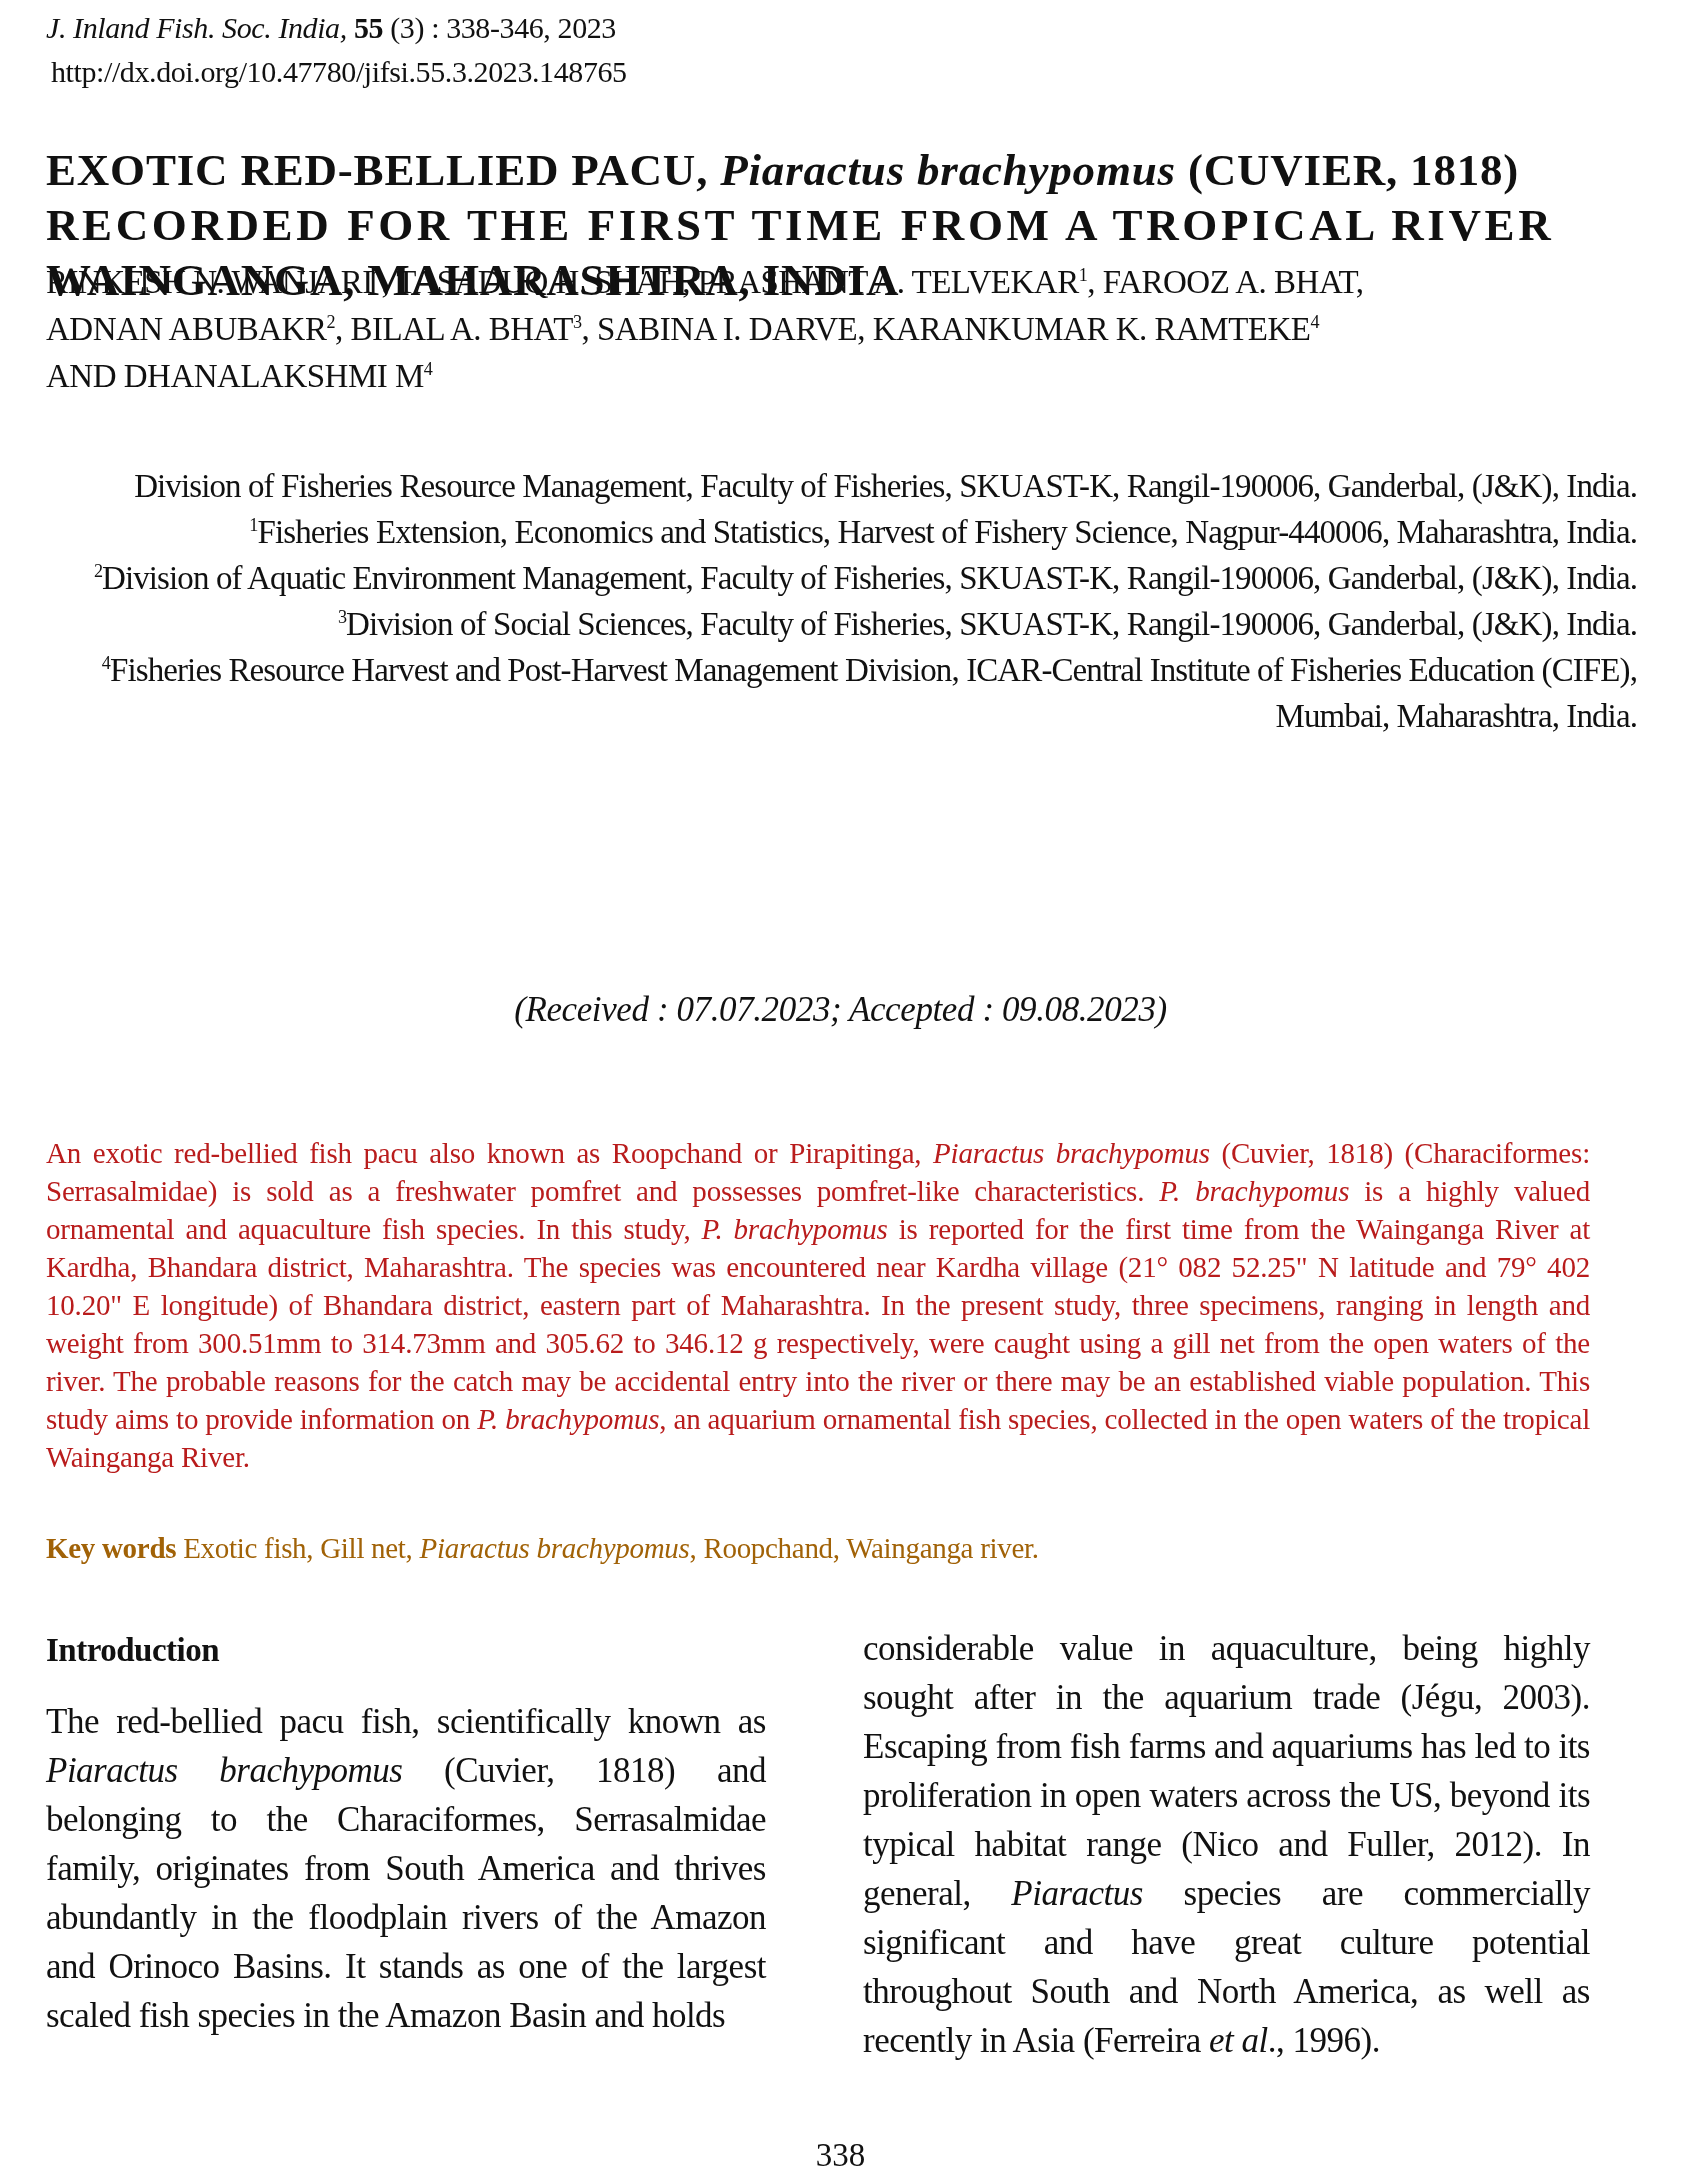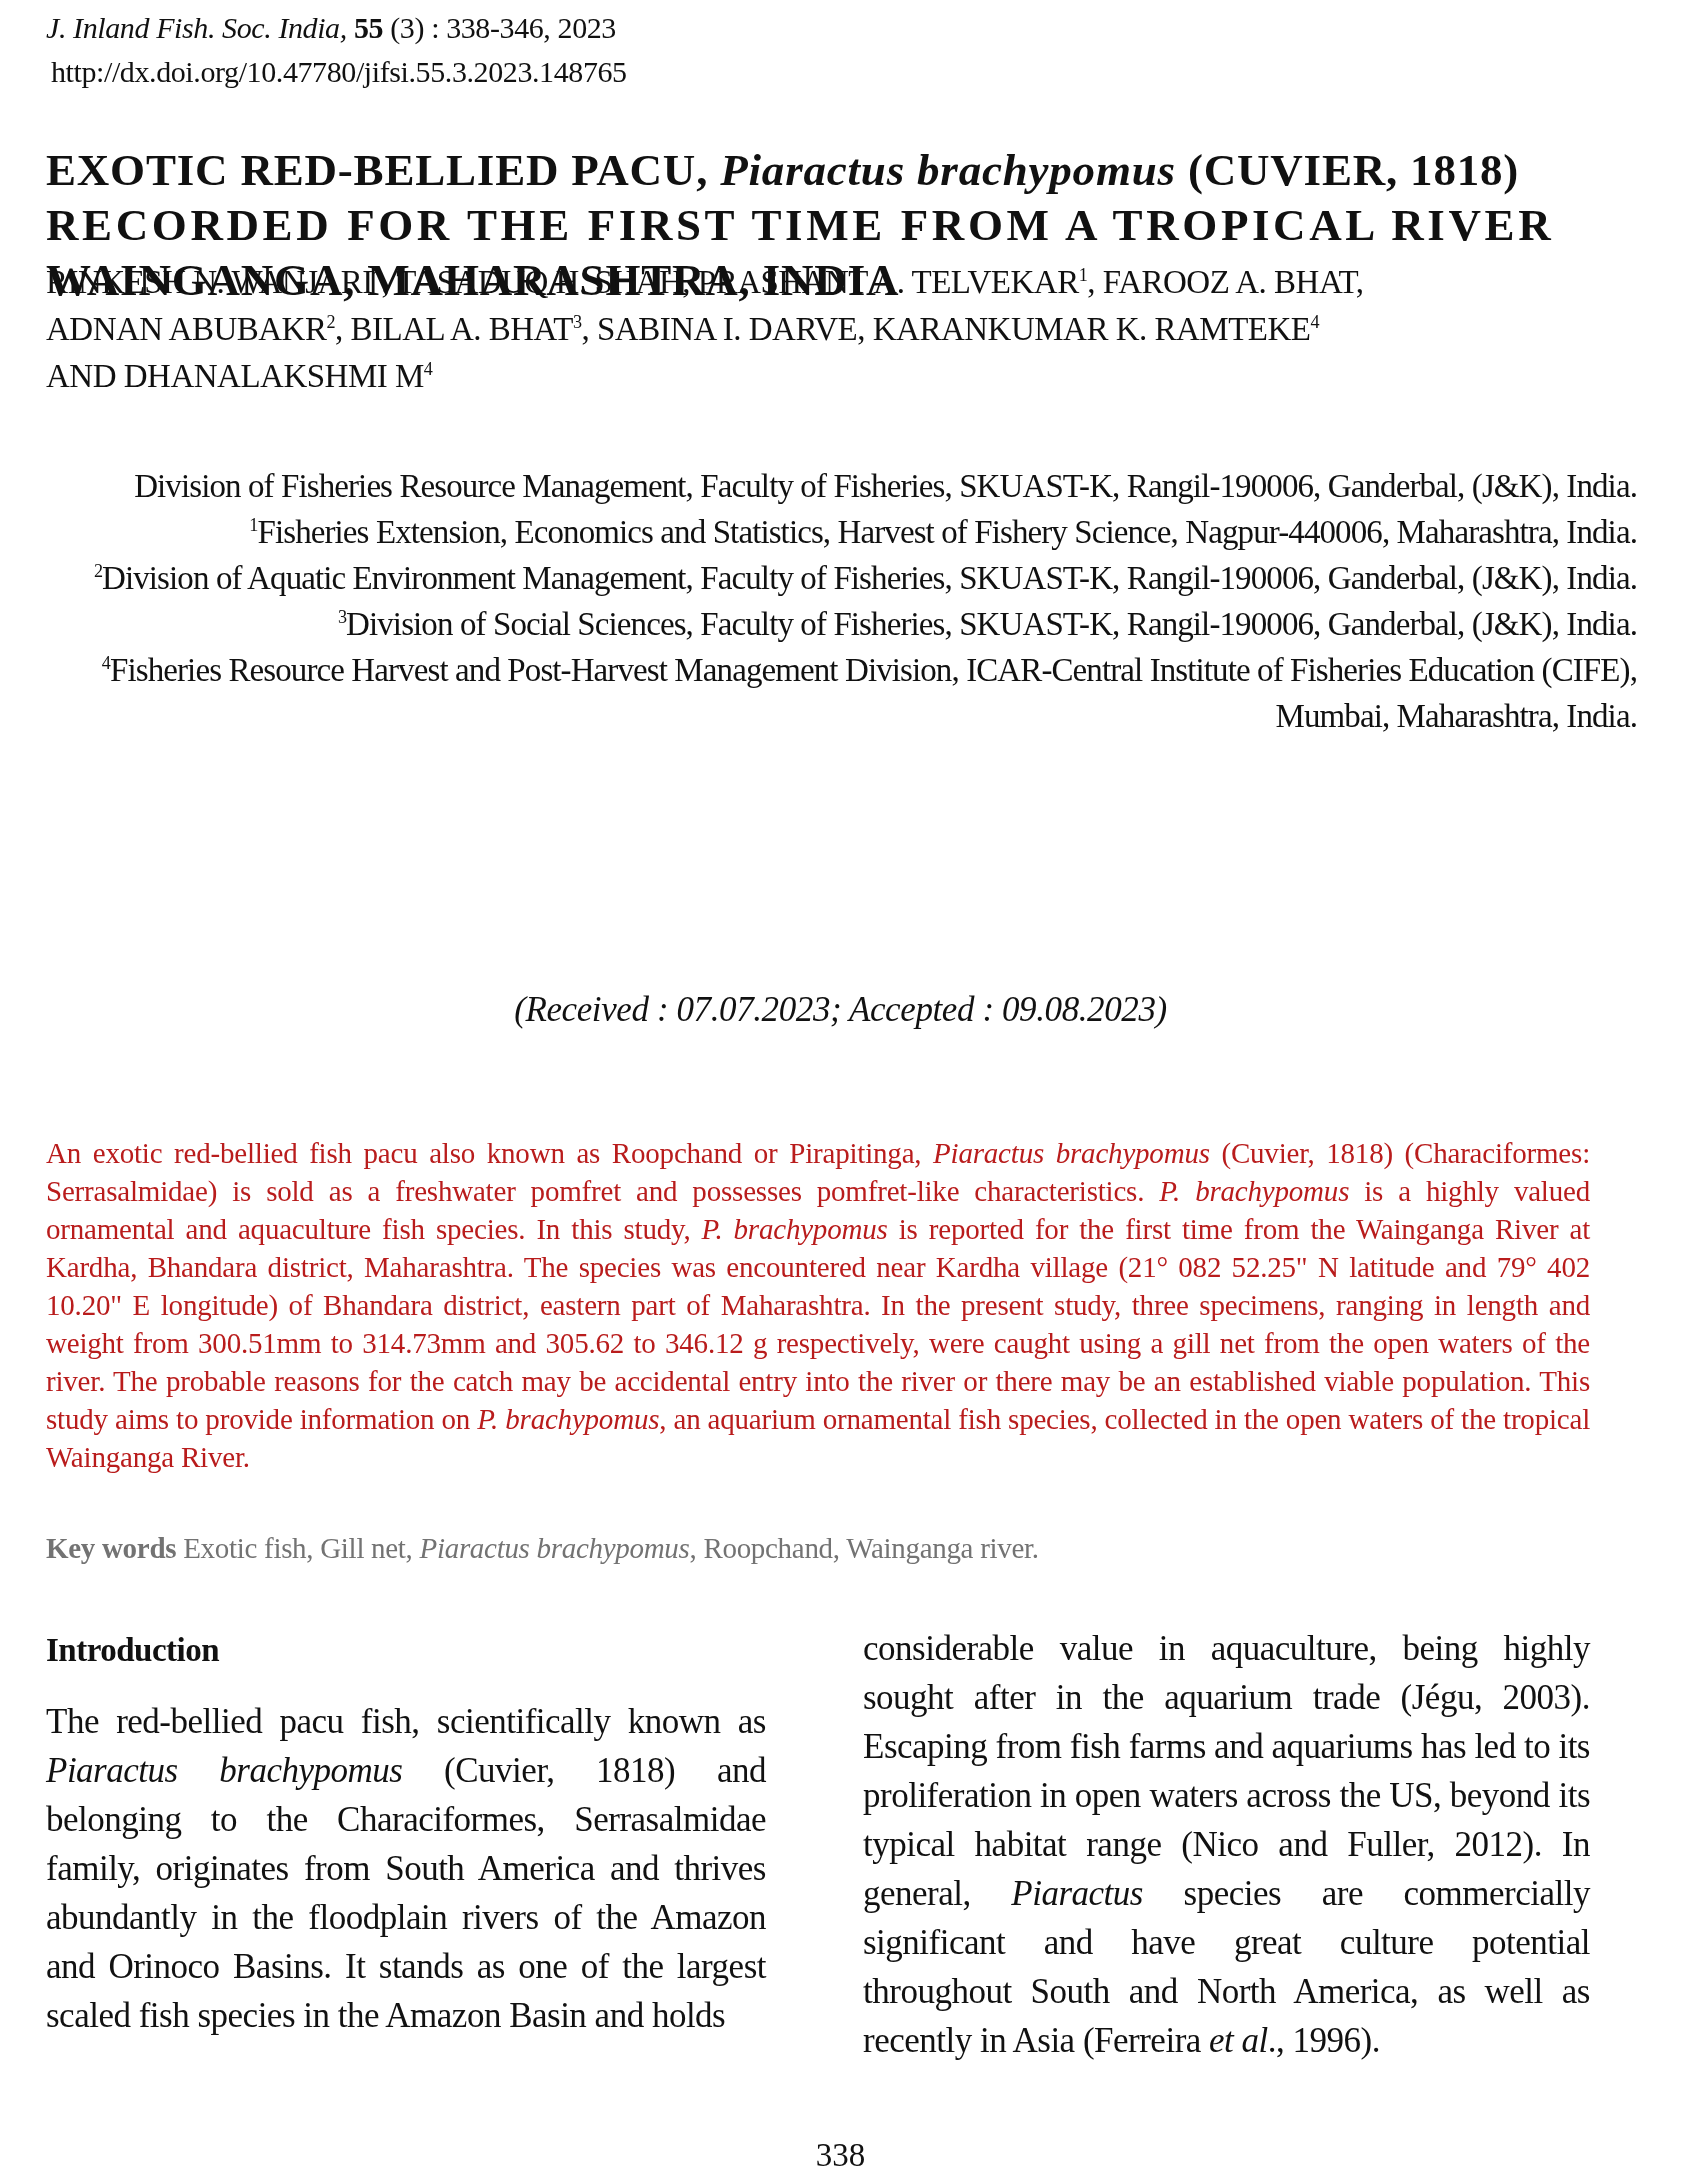--- a/index.html
+++ b/index.html
@@ -19,21 +19,21 @@
   .title .t3 { display: block; white-space: nowrap; }
   .title i { font-weight: bold; }
   .authors { left: 46px; top: 259px; width: 1591px; font-size: 33px; line-height: 47px; letter-spacing: -0.5px; }
   .authors span.line { display: block; white-space: nowrap; }
   sup { font-size: 0.55em; vertical-align: super; line-height: 0; }
   .affils { left: 46px; top: 463px; width: 1591px; font-size: 33px; line-height: 46px; letter-spacing: -0.9px; }
   .affil { display: block; text-align: right; }
   .corr { left: 46px; top: 896px; font-size: 33px; letter-spacing: -0.5px; }
   .dates { left: 0; top: 990px; width: 1681px; text-align: center; font-size: 35px; font-style: italic; letter-spacing: -0.4px; }
   .abstract { left: 46px; top: 1134px; width: 1544px; font-size: 29px; line-height: 38px; text-align: justify; color: #b91c1c; letter-spacing: -0.2px; }
-  .keywords { left: 46px; top: 1532px; font-size: 29px; color: #737373; letter-spacing: -0.3px; }
+  .keywords { left: 46px; top: 1532px; font-size: 29px; color: #a16207; letter-spacing: -0.3px; }
   .keywords b { font-weight: bold; }
   .col { font-size: 35px; line-height: 49px; text-align: justify; letter-spacing: -0.5px; }
   .col-left { left: 46px; top: 1626px; width: 720px; }
   .col-right { left: 863px; top: 1624px; width: 727px; }
   .intro-heading { font-weight: bold; font-size: 33px; display: block; margin-bottom: 22px; }
   .page-number { left: 0; top: 2137px; width: 1681px; text-align: center; font-size: 33px; }
 </style>
 </head>
 <body>
 

